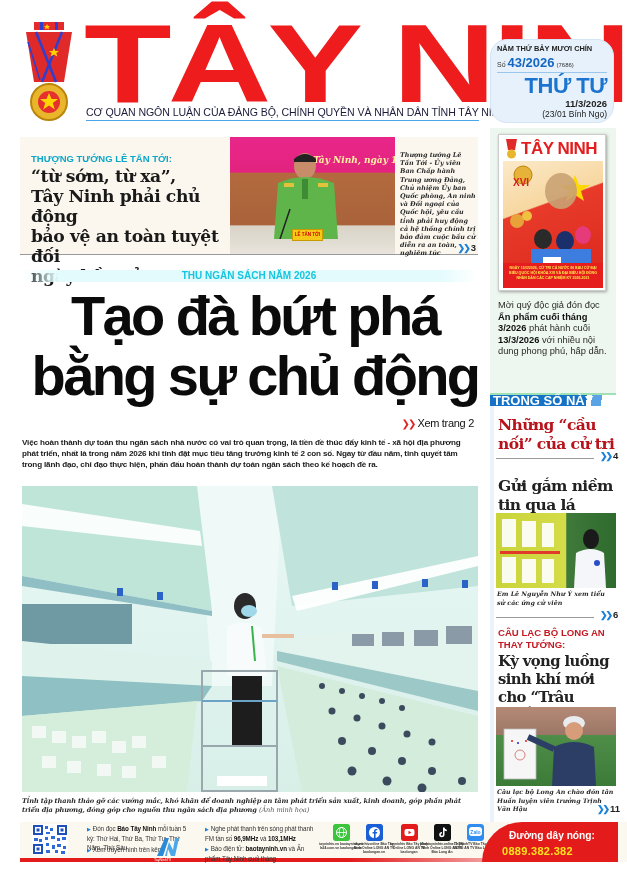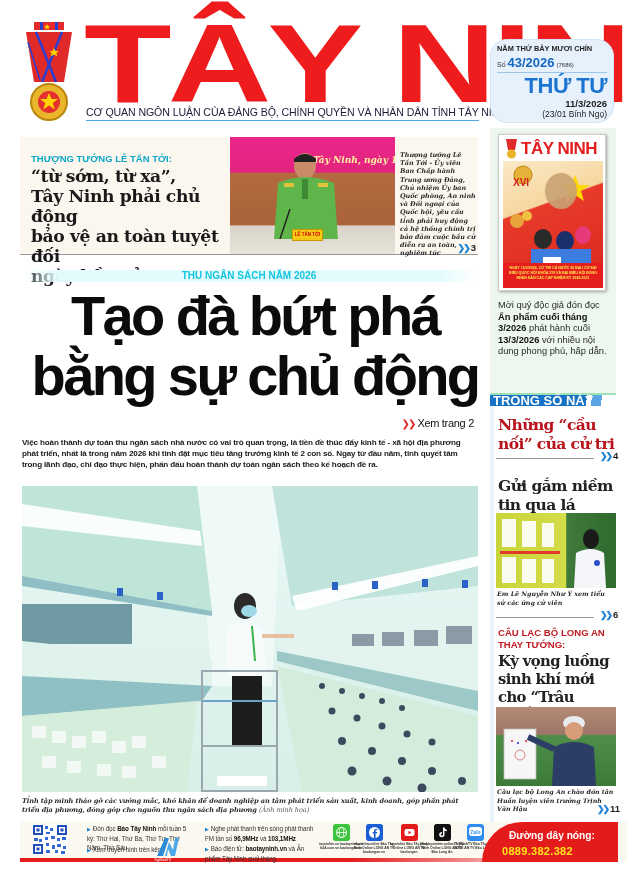--- a/index.html
+++ b/index.html
@@ -245,21 +245,21 @@
       <rect x="95" y="102" width="6" height="8"></rect>
         <rect x="135" y="106" width="6" height="8"></rect>
       <rect x="310" y="96" width="6" height="8"></rect>
         <rect x="350" y="95" width="6" height="8"></rect>
         <rect x="400" y="93" width="6" height="8"></rect>
         <rect x="440" y="94" width="6" height="8"></rect>
     </g>
   </svg>
 </div>
 <div class="lead-caption">
-  <span>Tỉnh tập minh tháo gỡ các vướng mắc, khó khăn để doanh nghiệp an tâm phát triển sản xuất, kinh doanh, góp phần phát triển địa phương, đóng góp cho nguồn thu ngân sách địa phương</span>
+  <span>Tỉnh tập thanh tháo gỡ các vướng mắc, khó khăn để doanh nghiệp an tâm phát triển sản xuất, kinh doanh, góp phần phát triển địa phương, đóng góp cho nguồn thu ngân sách địa phương</span>
   <span class="credit">(Ảnh minh họa)</span>
 </div>
 
 <div class="promo-box">
   <div class="promo-cover">
     <svg class="cv-medal" viewBox="0 0 13 20">
       <polygon points="1,0 12,0 10,11 3,11" fill="#e02a2a"></polygon>
       <circle cx="6.5" cy="15" r="4.5" fill="#e9b52a"></circle>
     </svg>
     <div class="cv-title">TÂY NINH</div>

